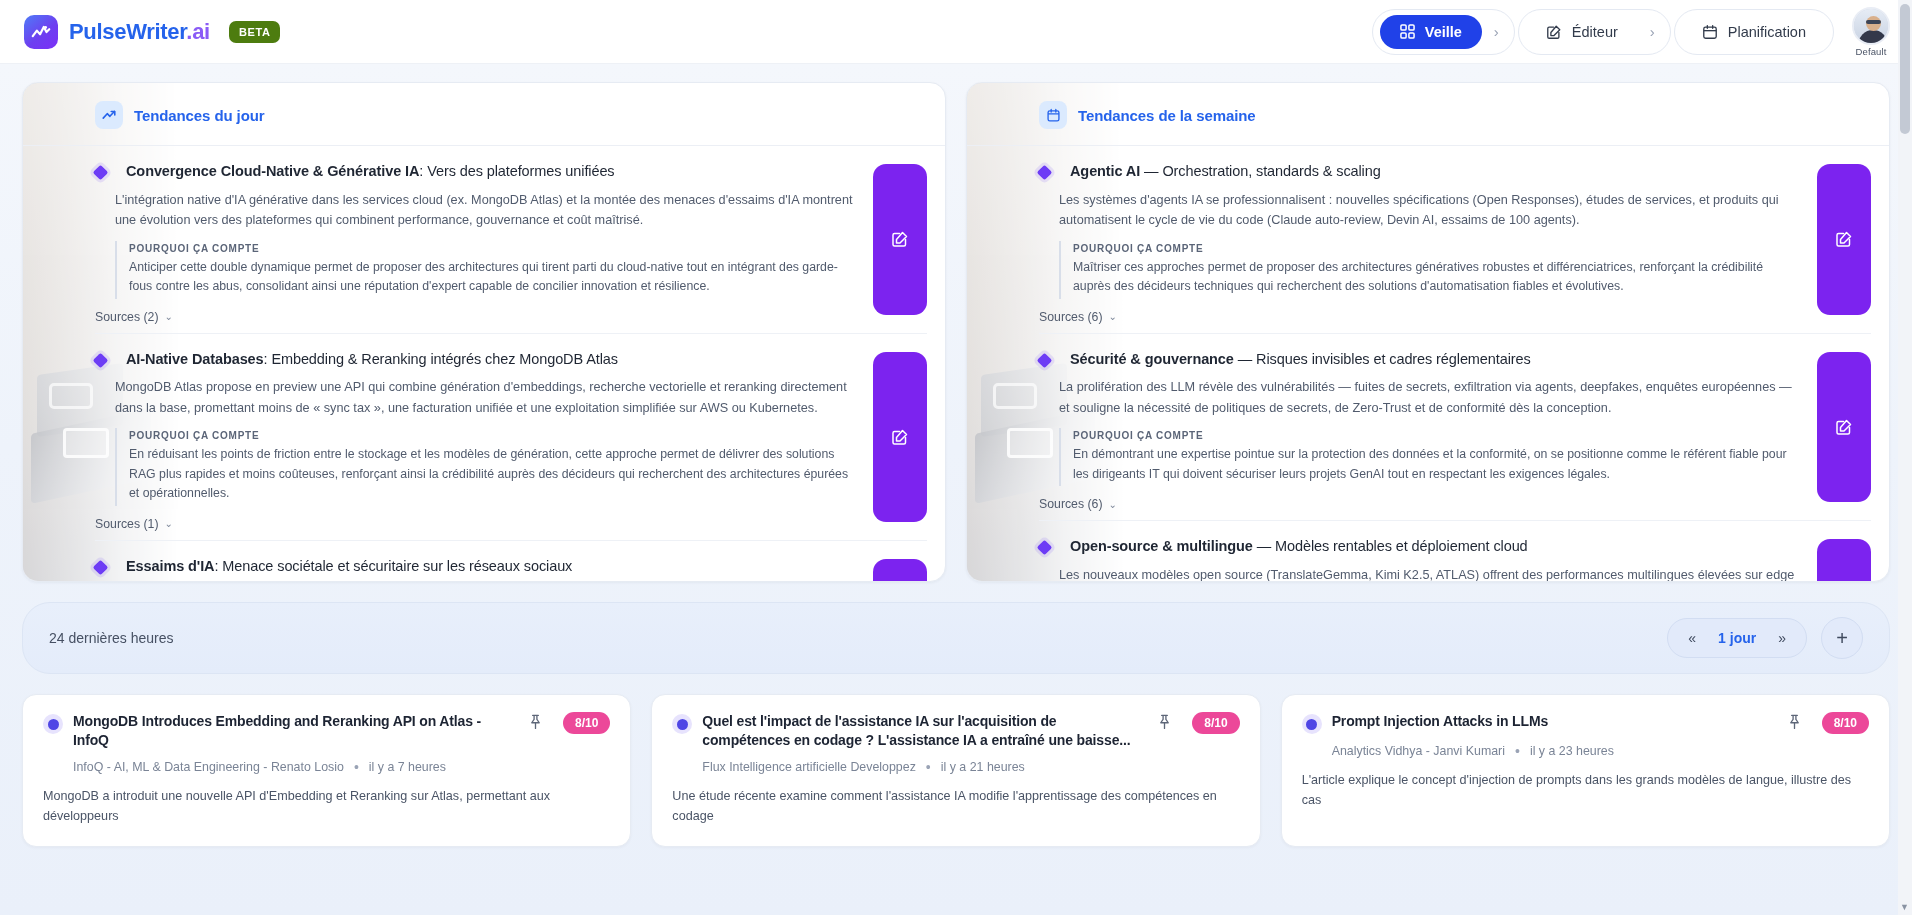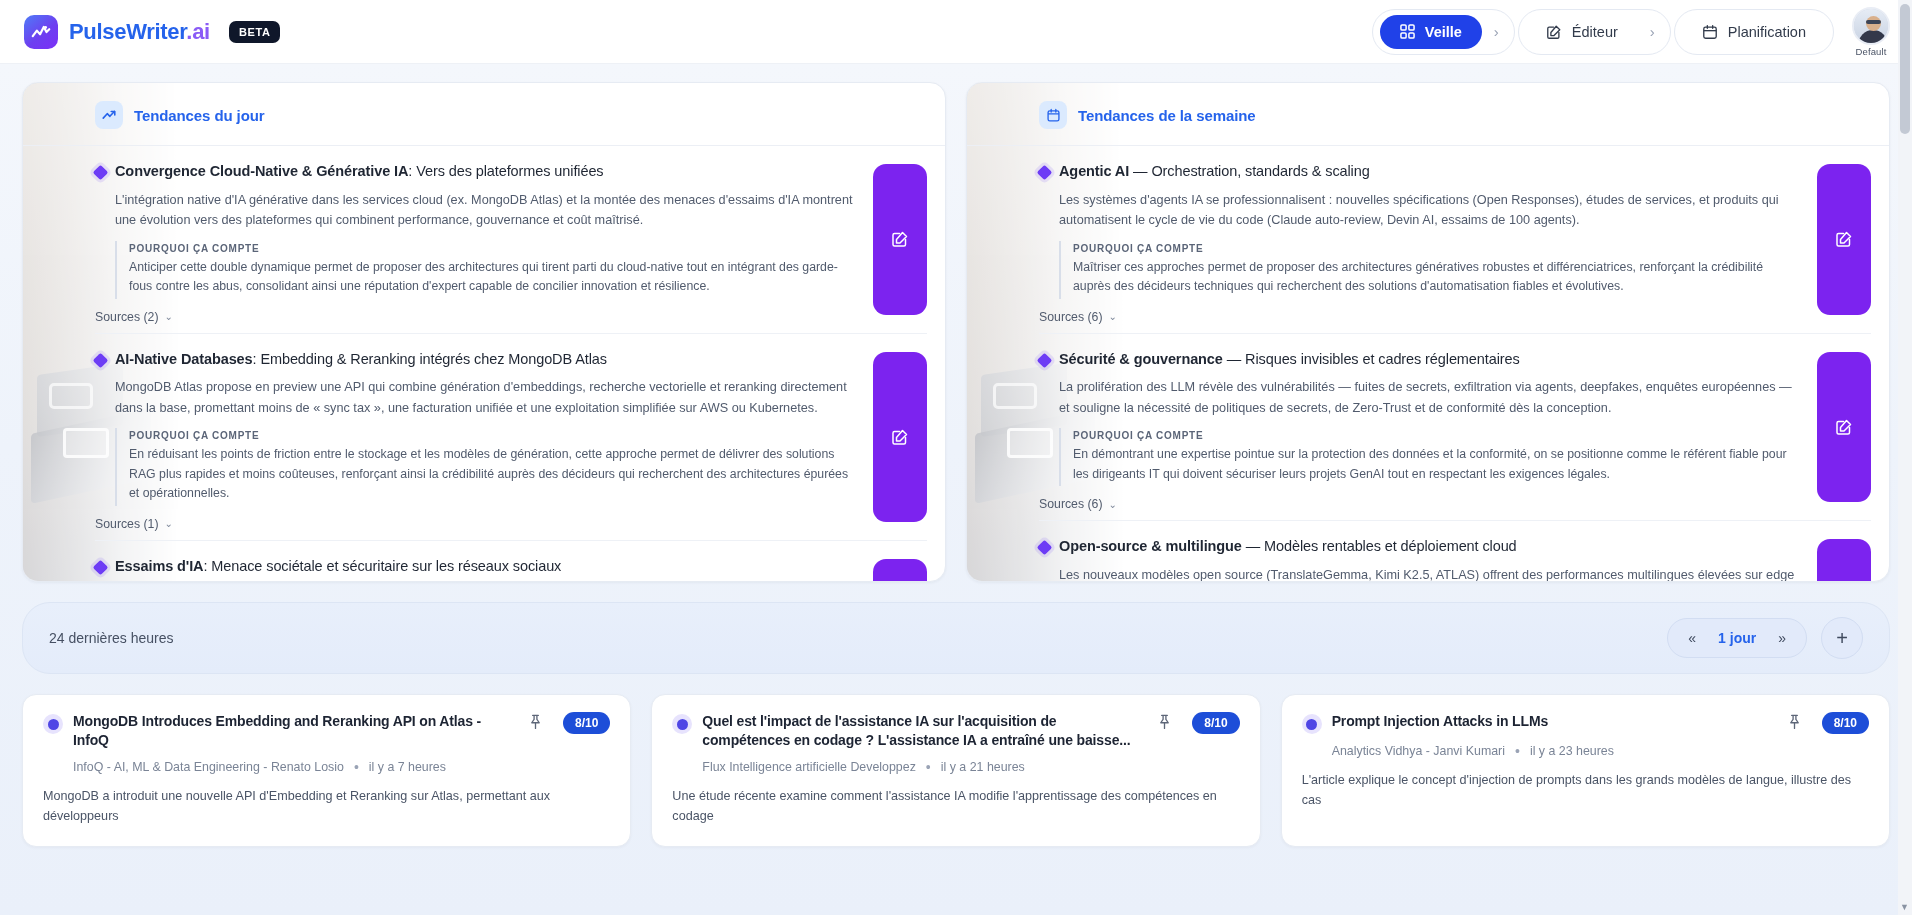--- a/index.html
+++ b/index.html
@@ -30,21 +30,21 @@
     flex: 0 0 auto;
   }
   .brand-logo svg { display:block; }
   .brand-name {
     font-size: 22px; font-weight: 700; letter-spacing: -0.3px;
     color: #2563eb;
   }
   .brand-name .dot-ai { color: #8b5cf6; }
   .beta-badge {
     margin-left: 8px;
-    background: #0f172a; color: #fff;
+    background: #4d7c0f; color: #fff;
     font-size: 11px; font-weight: 700; letter-spacing: .6px;
     padding: 5px 10px; border-radius: 7px;
   }
 
   .nav-group { display: flex; align-items: center; gap: 4px; }
   .nav-pillwrap {
     display: flex; align-items: center;
     border: 1px solid #e4e9f2; border-radius: 999px;
     padding: 5px 7px;
     background: #fff;
@@ -150,21 +150,21 @@
   }
 
   .trend-body { position: relative; z-index: 2; padding: 0 18px 0 72px; }
   .trend-item {
     display: flex; gap: 16px;
     padding: 16px 0 8px 0;
     border-bottom: 1px solid #eef1f6;
   }
   .trend-item:last-child { border-bottom: none; }
   .trend-item-main { flex: 1 1 auto; min-width: 0; }
-  .trend-title-row { display:flex; align-items:flex-start; gap:9px; }
+  .trend-title-row { display:flex; align-items:flex-start; gap:20px; }
   .diamond {
     width: 11px; height: 11px; background: #6d3cf5;
     transform: rotate(45deg) ; border-radius: 2px;
     margin-top: 5px; flex: 0 0 auto;
     box-shadow: 0 0 0 3px rgba(109,60,245,.13);
   }
   .trend-title {
     font-size: 14.5px; color: #1f2633; line-height: 1.35; letter-spacing: -.1px;
   }
   .trend-title b { font-weight: 700; }
@@ -240,21 +240,21 @@
     background: #e7e3fd; display:flex; align-items:center; justify-content:center;
     flex: 0 0 auto; margin-top: 2px;
   }
   .bullet { width: 11px; height: 11px; border-radius: 50%; background: #4f46e5; }
   .article-title {
     flex: 1 1 auto; font-size: 14px; font-weight: 700; color: #1d2433;
     line-height: 1.36; letter-spacing: -.15px; min-width: 0;
   }
   .pin-icon { flex: 0 0 auto; margin: 2px 10px 0 6px; cursor: pointer; }
   .score-badge {
-    flex: 0 0 auto; background: #1d4ed8; color: #fff;
+    flex: 0 0 auto; background: #ec4899; color: #fff;
     font-size: 12px; font-weight: 700;
     padding: 4px 12px; border-radius: 999px; margin-top: 0px;
   }
   .article-meta {
     display: flex; align-items: center; gap: 10px;
     font-size: 12.4px; color: #7a8496; margin: 10px 0 0 30px;
   }
   .meta-dot { color: #9aa3b5; font-size: 14px; line-height: 1; }
   .article-snippet {
     font-size: 12.6px; color: #4a5costume; color: #4a5466; line-height: 1.6;

